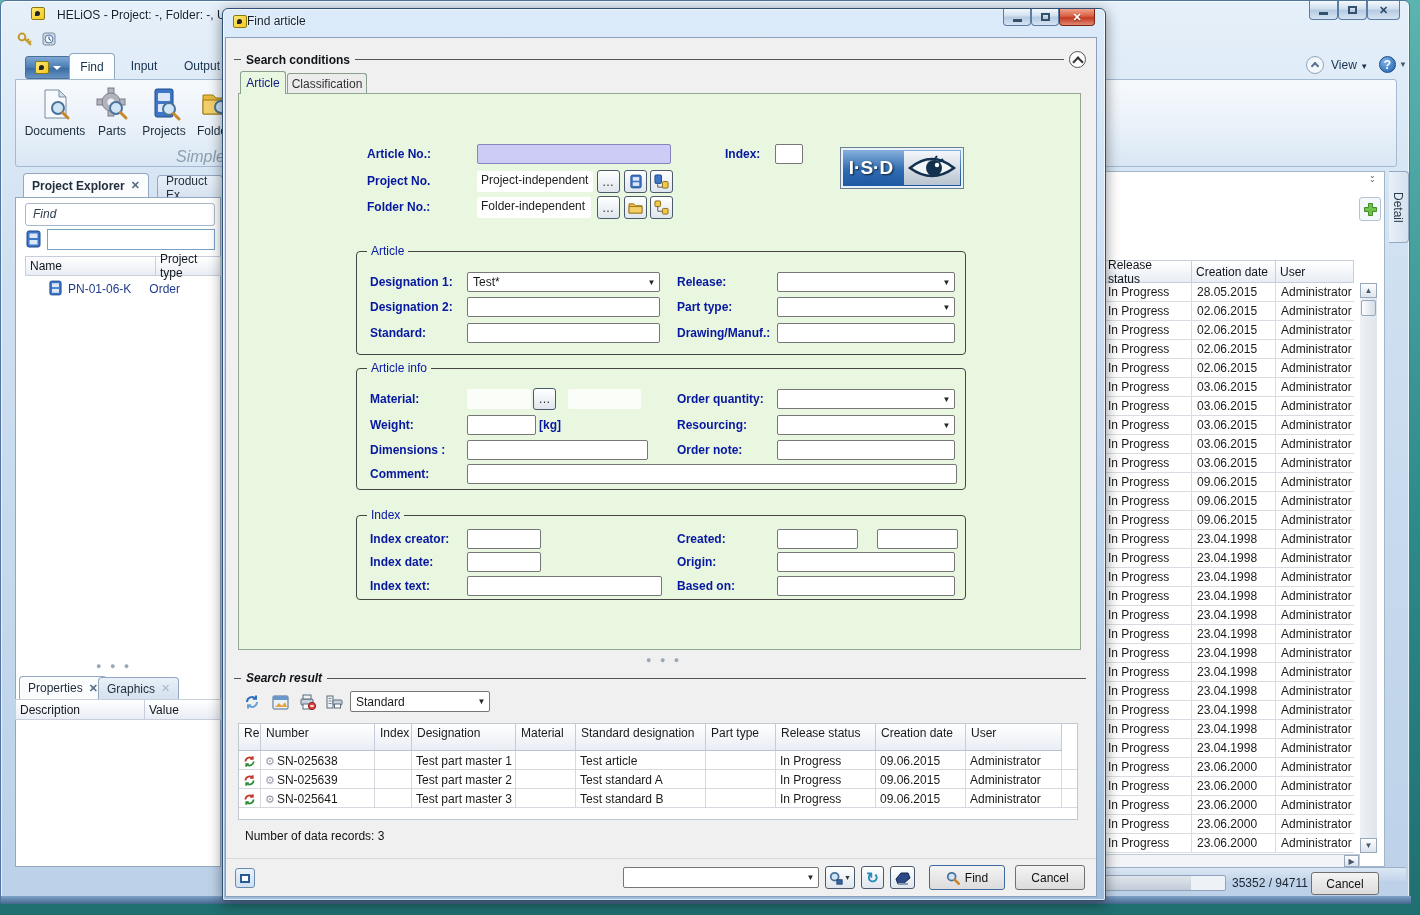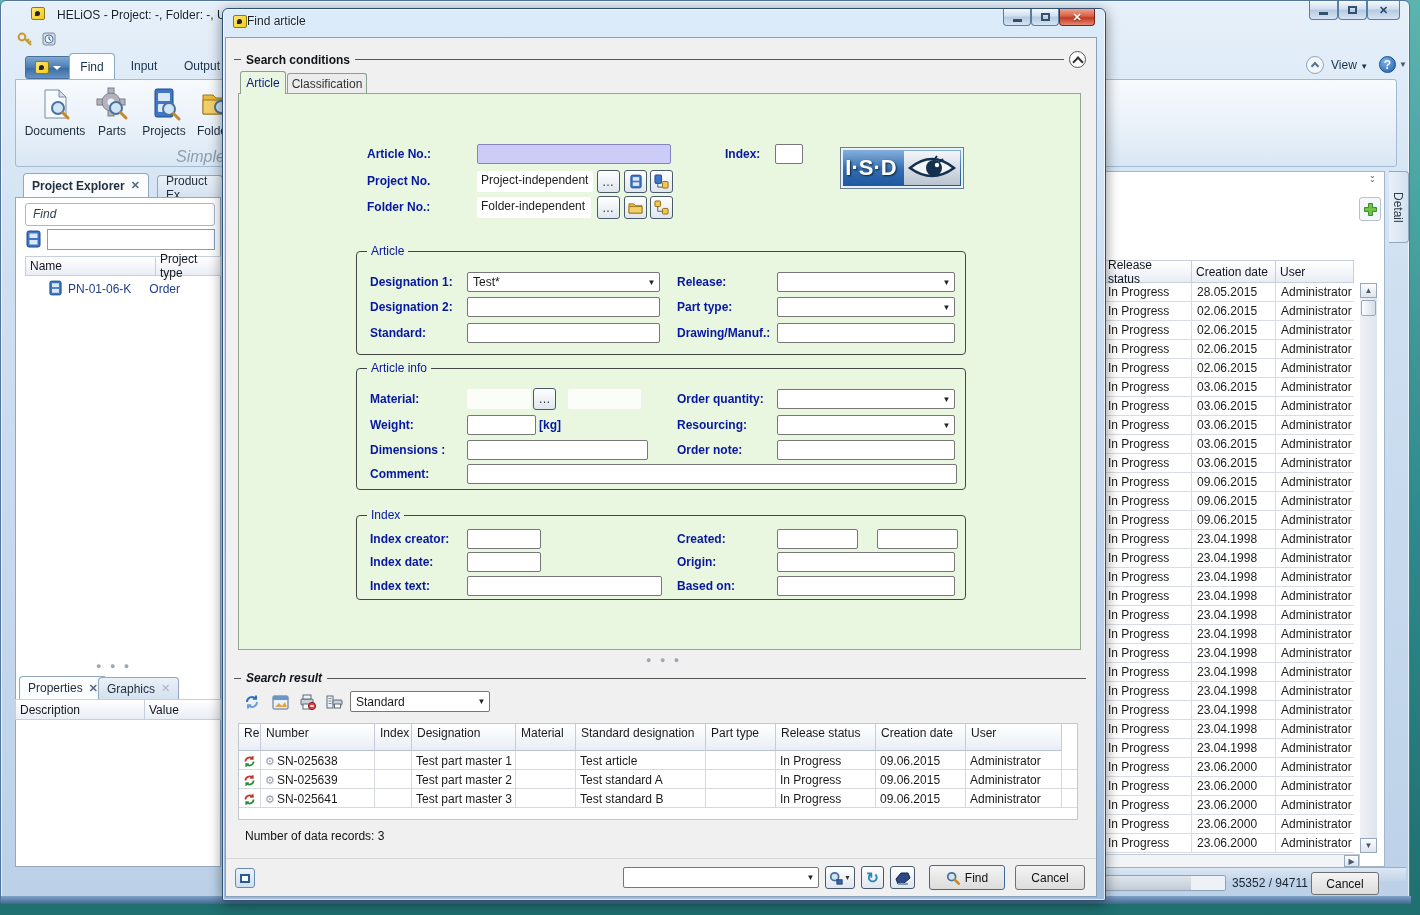--- a/index.html
+++ b/index.html
@@ -74,21 +74,21 @@
   .cap { position:absolute; top:-8px; left:10px; background:#e9f6e0; padding:0 4px; color:#0617a0; font-size:12px; }
   .grp { position:absolute; border:1px solid #454545; border-radius:4px; }
   .inp { position:absolute; background:#fff; border:1px solid #777; border-radius:2px; padding:2px 4px; overflow:hidden; white-space:nowrap; }
   .inp.flat { border:none; }
   .combo { position:absolute; background:#fff; border:1px solid #777; border-radius:2px; display:flex; align-items:center; }
   .combo .ctext { flex:1; padding:0 5px; overflow:hidden; white-space:nowrap; }
   .combo .carr { width:15px; text-align:center; color:#222; font-size:8px; }
   .sqbtn { position:absolute; width:23px; height:23px; border:1px solid #4a5a6a; border-radius:3px;
      background:linear-gradient(180deg,#ffffff,#dfe6ee); display:flex; align-items:center; justify-content:center; }
   .isd-logo { position:absolute; border:1px solid #6b7f94; background:linear-gradient(180deg,#8fb6e0 0%,#2f6cb0 55%,#1c56a0 100%); display:flex; box-shadow: inset 0 0 0 2px #e8f0f8; }
-  .isd-text { flex:1; display:flex; align-items:center; justify-content:center; color:#fff; font-weight:bold; font-size:22px; text-shadow:1px 1px 2px #123; }
+  .isd-text { flex:1; display:flex; align-items:center; justify-content:center; color:#fff; font-weight:bold; font-size:19px; text-shadow:1px 1px 2px #123; }
   .isd-eye { width:56px; margin:3px; background:linear-gradient(180deg,#f4f7fa,#b9c4cf); display:flex; align-items:center; justify-content:center; }
   .toolbtn { position:absolute; width:20px; height:20px; display:flex; align-items:center; justify-content:center; }
   .srh-cell { height:27px; background:linear-gradient(180deg,#ffffff,#e9edf4); border-right:1px solid #c3ccd8; border-bottom:1px solid #b9c3d0; padding:2px 5px 0; overflow:hidden; white-space:nowrap; }
   .sr-row { display:flex; height:19px; background:#fff; border-bottom:1px solid #d5d9df; }
   .sr-cell { border-right:1px solid #d5d9df; padding:2px 4px 0; overflow:hidden; white-space:nowrap; display:flex; align-items:center; gap:2px; }
   .c0{width:22px;} .c1{width:114px;} .c2{width:37px;} .c3{width:104px;} .c4{width:60px;} .c5{width:130px;} .c6{width:70px;} .c7{width:100px;} .c8{width:90px;} .c9{width:96px;}
   .gear { color:#9a9ab0; font-size:11px; line-height:1; }
   .btn { position:absolute; border:1px solid #707070; border-radius:3px; background:linear-gradient(180deg,#f4f4f4,#dcdcdc);
      display:flex; align-items:center; justify-content:center; gap:5px; color:#111; }
   .vertical { writing-mode:vertical-lr; }

